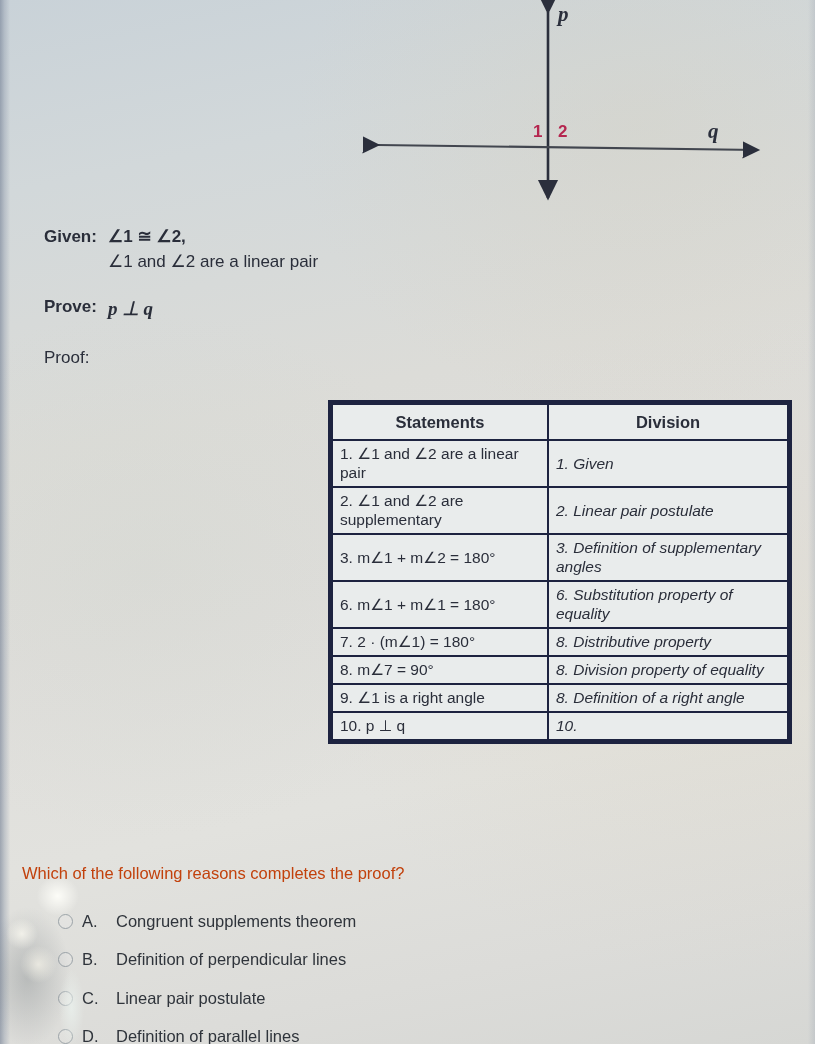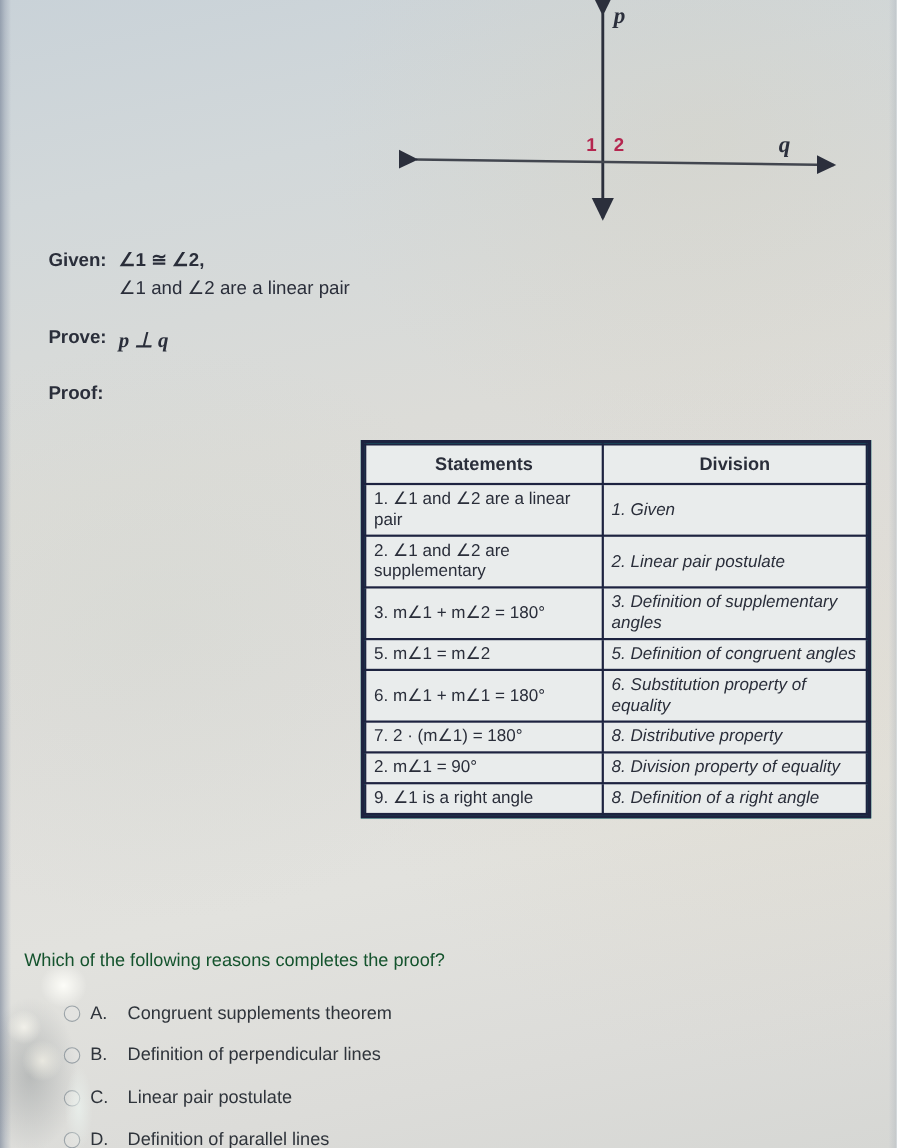--- a/index.html
+++ b/index.html
@@ -103,32 +103,32 @@
   }
   #prove-block {
     position: absolute;
     left: 44px; top: 297px;
     font-size: 17px;
   }
   #proof-block {
     position: absolute;
     left: 44px; top: 348px;
     font-size: 17px;
-    font-weight: bold;
+    font-weight: normal;
   }
 
   
   #proof-table {
     position: absolute;
     left: 328px; top: 400px;
     width: 464px;
     border: 3px solid #1d2340;
     box-sizing: border-box;
     border-collapse: collapse;
-    background: #14b8a6;
+    background: #eab308;
   }
   #proof-table table {
     border-collapse: collapse;
     width: 100%;
     table-layout: fixed;
   }
   #proof-table th, #proof-table td {
     border: 2px solid #1d2340;
     padding: 3px 6px 4px 7px;
     font-size: 15.5px;
@@ -147,21 +147,21 @@
   }
   #proof-table td.stmt { text-align: left; }
   #proof-table td.reason { text-align: left; font-style: italic; }
   td.blank-reason { background: #c3cbd6; }
 
   
   #question {
     position: absolute;
     left: 22px; top: 864px;
     font-size: 16.5px;
-    color: #14532d;
+    color: #c2410c;
   }
   #choices {
     position: absolute;
     left: 58px; top: 902px;
     width: 500px;
   }
   .choice {
     display: flex;
     align-items: center;
     height: 38.5px;
@@ -244,38 +244,38 @@
         </tr>
         <tr>
           <td class="stmt">2. ∠1 and ∠2 are supplementary</td>
           <td class="reason">2. Linear pair postulate</td>
         </tr>
         <tr>
           <td class="stmt">3. m∠1 + m∠2 = 180°</td>
           <td class="reason">3. Definition of supplementary angles</td>
         </tr>
         <tr>
-          <td class="stmt">5. m∠1 = m∠2</td>
-          <td class="reason">5. Definition of congruent angles</td>
-        </tr>
-        <tr>
           <td class="stmt">6. m∠1 + m∠1 = 180°</td>
           <td class="reason">6. Substitution property of equality</td>
         </tr>
         <tr>
           <td class="stmt">7. 2 · (m∠1) = 180°</td>
           <td class="reason">8. Distributive property</td>
         </tr>
         <tr>
-          <td class="stmt">2. m∠1 = 90°</td>
+          <td class="stmt">8. m∠7 = 90°</td>
           <td class="reason">8. Division property of equality</td>
         </tr>
         <tr>
           <td class="stmt">9. ∠1 is a right angle</td>
           <td class="reason">8. Definition of a right angle</td>
+        </tr>
+        <tr>
+          <td class="stmt">10. p ⊥ q</td>
+          <td class="reason blank-reason">10.</td>
         </tr>
       </tbody>
   </table>
 </div>
 
 <div id="question">Which of the following reasons completes the proof?</div>
 
 <div id="choices">
     <div class="choice">
       <span class="radio"></span>

